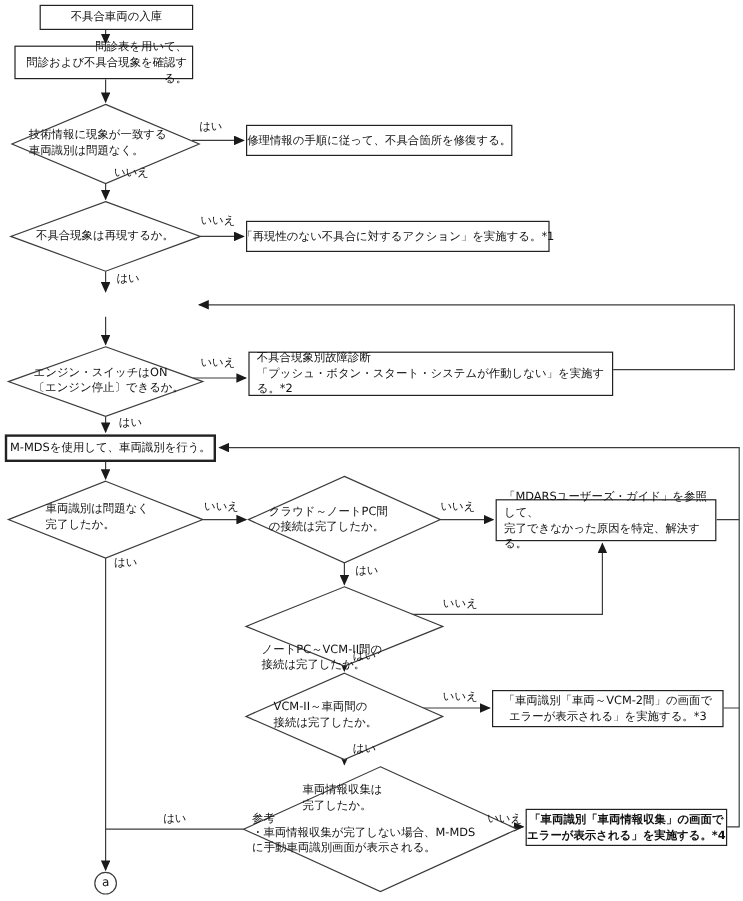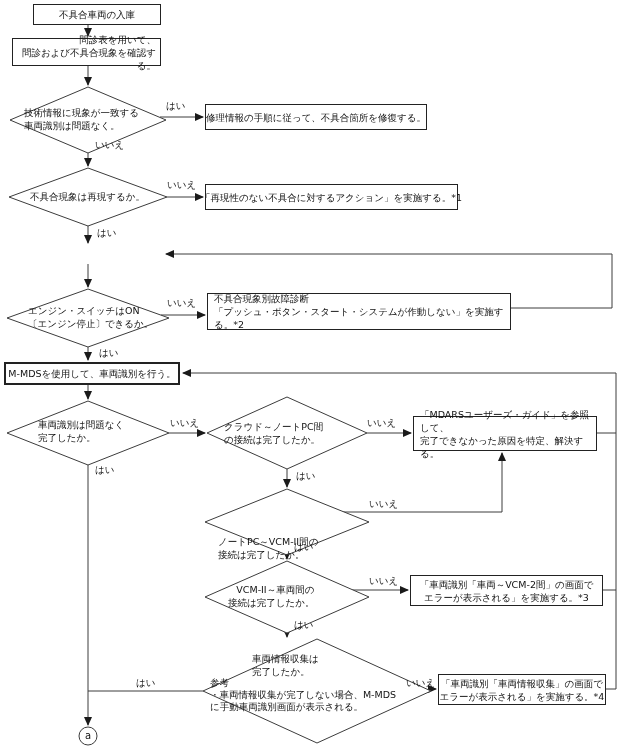--- a/index.html
+++ b/index.html
@@ -91,35 +91,35 @@
   <div class="box thick center" style="left:4px;top:362px;width:176px;height:23px;">
       <span>M-MDSを使用して、車両識別を行う。</span>
     </div>
 
   <div class="box" style="left:413px;top:416px;width:184px;height:35px;padding:4px 6px;"><span>「MDARSユーザーズ・ガイド」を参照して、
 完了できなかった原因を特定、解決する。</span></div>
 
   <div class="box center2" style="left:410px;top:575px;width:193px;height:31px;"><span>「車両識別「車両～VCM-2間」の画面で
 エラーが表示される」を実施する。*3</span></div>
 
-  <div class="box center2" style="left:438px;top:674px;width:168px;height:31px;"><span>「車両識別「車両情報収集」の画面で
+  <div class="box center2" style="left:438px;top:674px;width:168px;height:31px;font-weight:bold;"><span>「車両識別「車両情報収集」の画面で
 エラーが表示される」を実施する。*4</span></div>
 
   <div class="dtxt" style="left:24px;top:106px;">技術情報に現象が一致する
 車両識別は問題なく。</div>
   <div class="dtxt" style="left:30px;top:190px;">不具合現象は再現するか。</div>
   <div class="dtxt" style="left:28px;top:304px;">エンジン・スイッチはON
 〔エンジン停止〕できるか。</div>
   <div class="dtxt" style="left:38px;top:418px;">車両識別は問題なく
 完了したか。</div>
   <div class="dtxt" style="left:224px;top:420px;">クラウド～ノートPC間
 の接続は完了したか。</div>
   <div class="dtxt" style="left:218px;top:508px;margin-top:27px;">ノートPC～VCM-II間の
 接続は完了したか。</div>
-  <div class="dtxt" style="left:228px;top:583px;text-align:right;">VCM-II～車両間の
+  <div class="dtxt" style="left:228px;top:583px;">VCM-II～車両間の
 接続は完了したか。</div>
   <div class="dtxt" style="left:252px;top:652px;">車両情報収集は
 完了したか。</div>
   <div class="dtxt note" style="left:210px;top:677px;">参考
 ・車両情報収集が完了しない場合、M-MDS
 に手動車両識別画面が表示される。</div>
 
   <div class="lbl" style="left:166px;top:100px;">はい</div>
   <div class="lbl" style="left:95px;top:139px;">いいえ</div>
   <div class="lbl" style="left:167px;top:179px;">いいえ</div>

